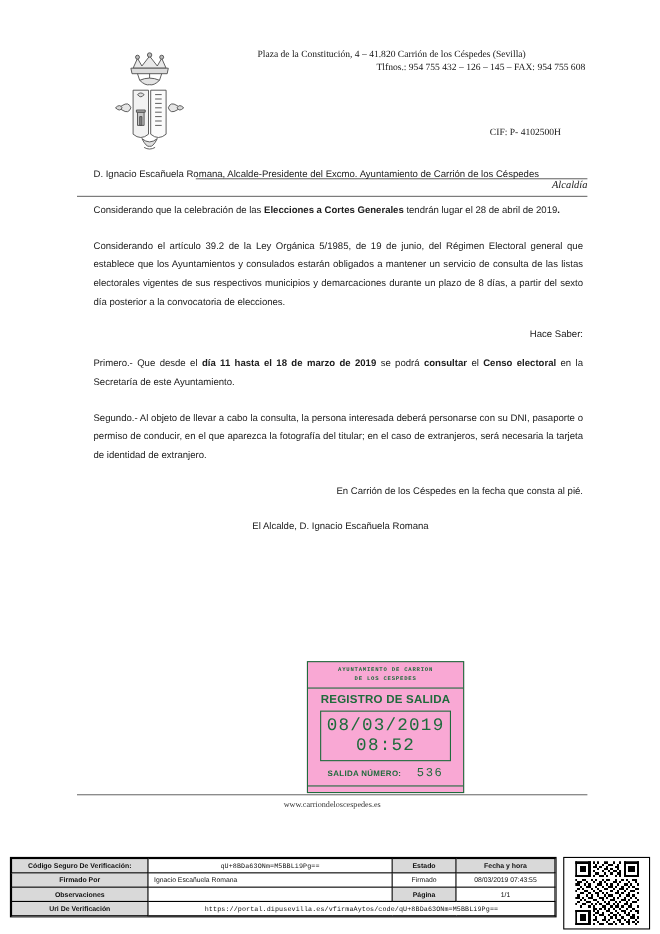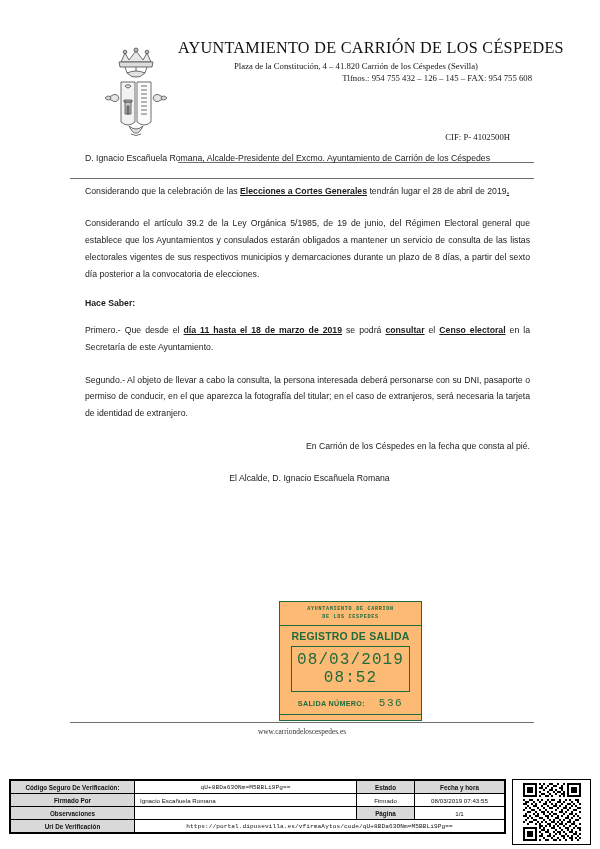--- a/index.html
+++ b/index.html
@@ -107,25 +107,26 @@
     letter-spacing: 0.4px;
     margin-bottom: 16px;
   }
   p.para {
     font-size: 8.7px;
     line-height: 1.92;
     text-align: justify;
     margin: 0 0 16px 0;
     color: #1b1b1b;
   }
-  p.para b { font-weight: bold; text-decoration: underline; }
+  p.para b { font-weight: bold; }
   .hace-saber {
     font-size: 8.7px;
-    font-weight: bold;
+    font-weight: normal;
     margin: 0 0 14px 0;
+    text-align: right;
   }
   .center-line {
     font-size: 8.7px;
     text-align: right;
     margin: 0 0 16px 0;
     line-height: 1.9;
   }
   .signature-line {
     font-size: 8.7px;
     text-align: center;
@@ -133,21 +134,21 @@
     padding-left: 4px;
     line-height: 1.9;
   }
 
   
   .stamp {
     position: absolute;
     left: 279px; top: 601px;
     width: 143px;
     border: 1.3px solid #1f6b3c;
-    background: #fdba74;
+    background: #f9a8d4;
     padding: 0;
   }
   .stamp-head {
     text-align: center;
     color: #1f6b3c;
     font-family: "Liberation Mono", monospace;
     font-size: 5.1px;
     letter-spacing: 0.7px;
     line-height: 1.55;
     padding: 4px 4px 3px 4px;
@@ -315,27 +316,27 @@
           <path d="M64 56 Q58 52 56 58 Q58 64 64 60 Q68 58 64 56 Z" fill="#e6e6e6"></path>
           <path d="M70 58 Q66 54 64 58 Q66 62 70 58 Z" fill="#dadada"></path>
 
           <path d="M32 86 Q39 92 46 86 Q42 94 39 93 Q36 94 32 86 Z" fill="#e0e0e0"></path>
           <path d="M34 94 Q39 97 44 94"></path>
         </g>
       </svg>
     </div>
 
     <div class="header-text">
-      <div class="org-title">AYUNTAMIENTO DE CARRIÓN DE LOS CÉSPEDES</div>
       <div class="org-addr">Plaza de la Constitución, 4 – 41.820 Carrión de los Céspedes (Sevilla)</div>
       <div class="org-phone">Tlfnos.: 954 755 432 – 126 – 145 – FAX: 954 755 608</div>
       <div class="org-cif">CIF: P- 4102500H</div>
     </div>
 
     <div class="rule-top"></div>
+    <div class="alcaldia">Alcaldía</div>
     <div class="rule-under"></div>
   </div>
 
   <div class="body-area">
 
 
     <p class="para">D. Ignacio Escañuela Romana, Alcalde-Presidente del Excmo. Ayuntamiento de Carrión de los Céspedes</p>
 
     <p class="para"><span>Considerando  que la celebración de las </span><b>Elecciones a Cortes Generales</b><span> tendrán lugar el 28 de abril de 2019</span><b>.</b></p>
 

